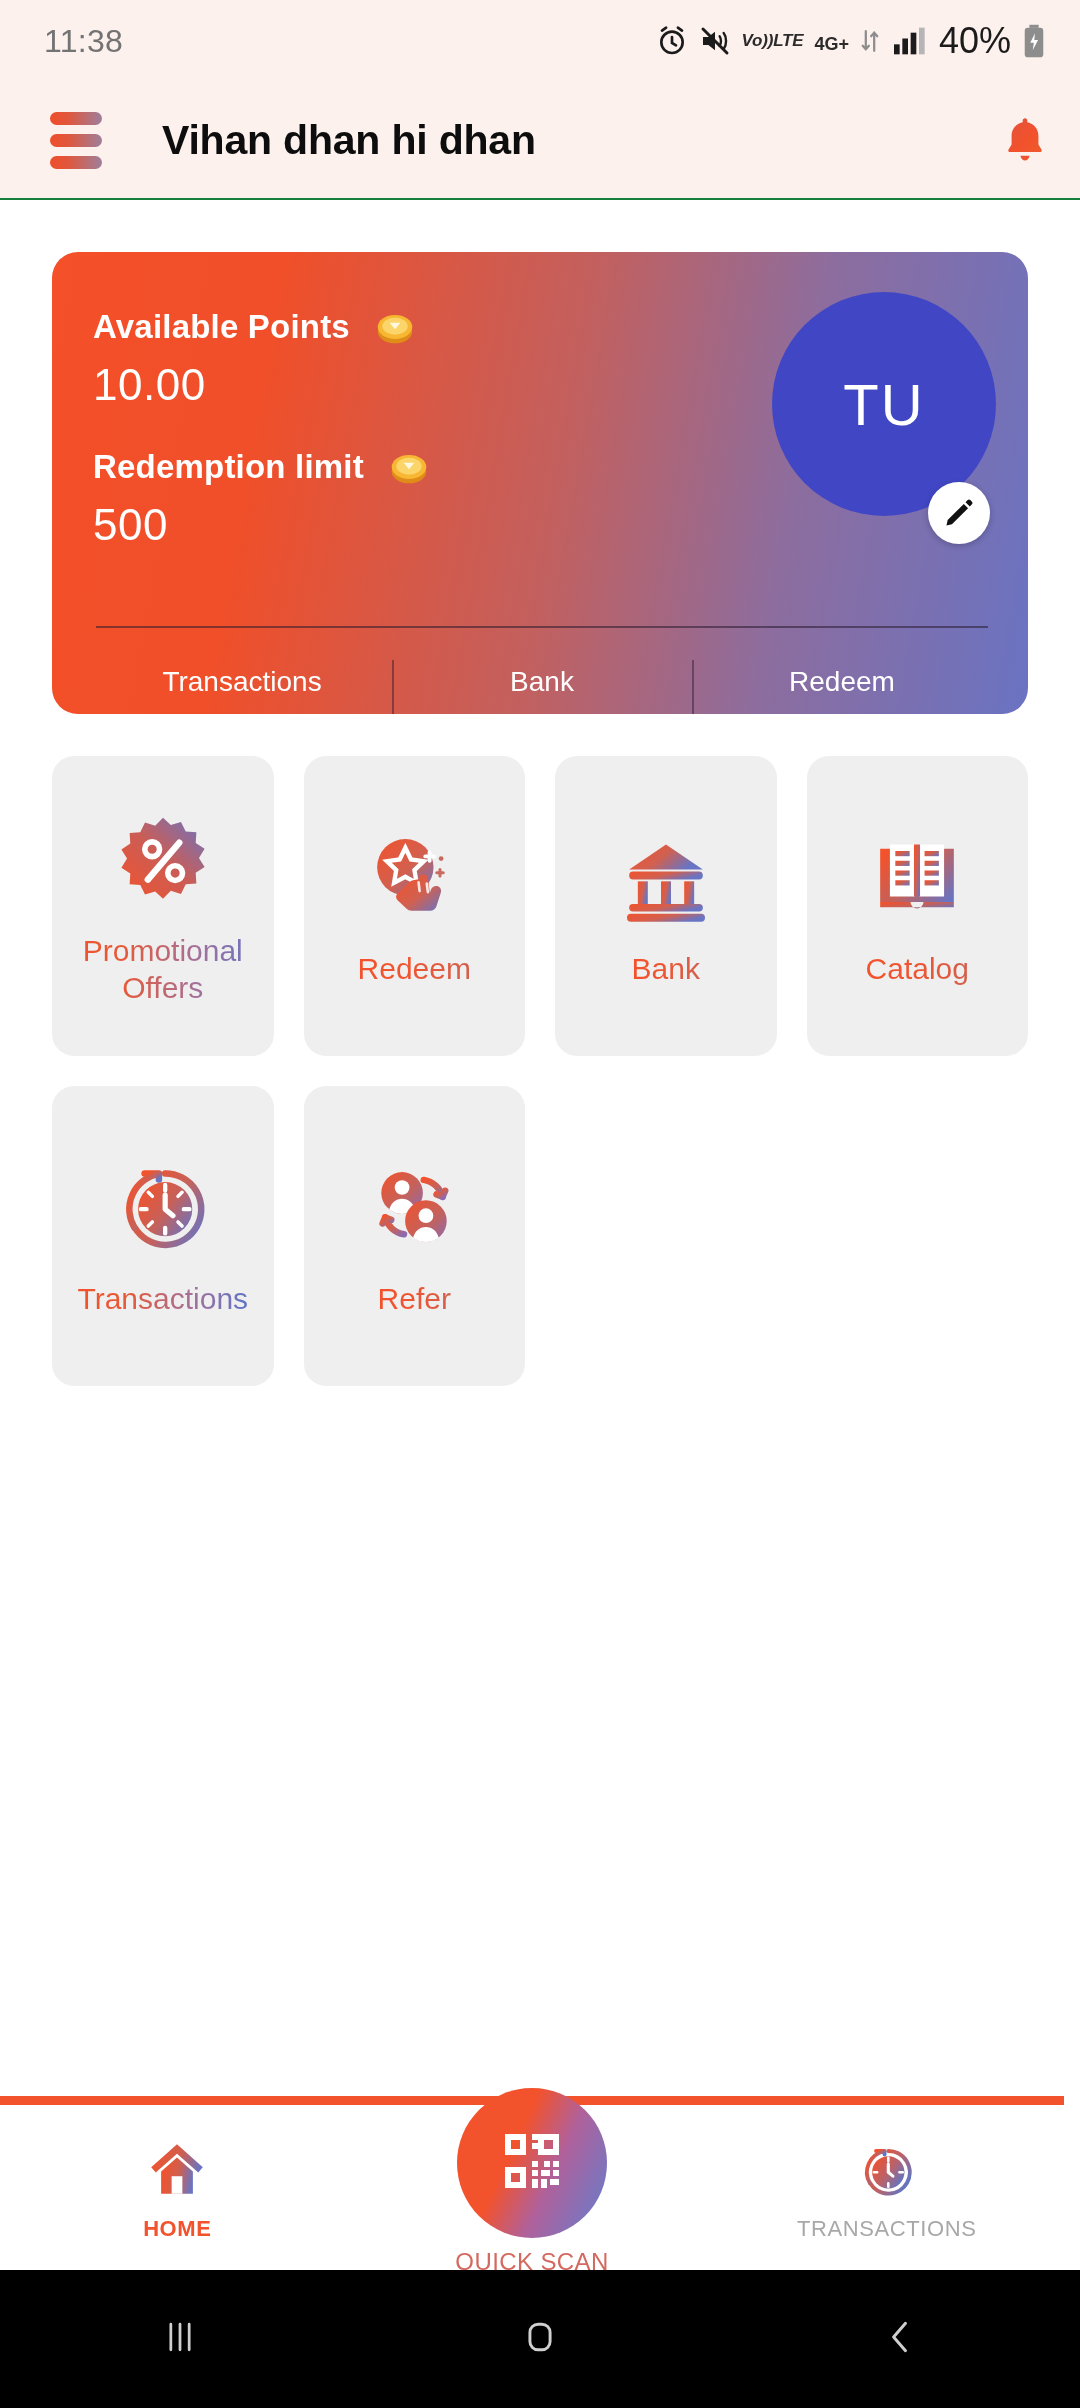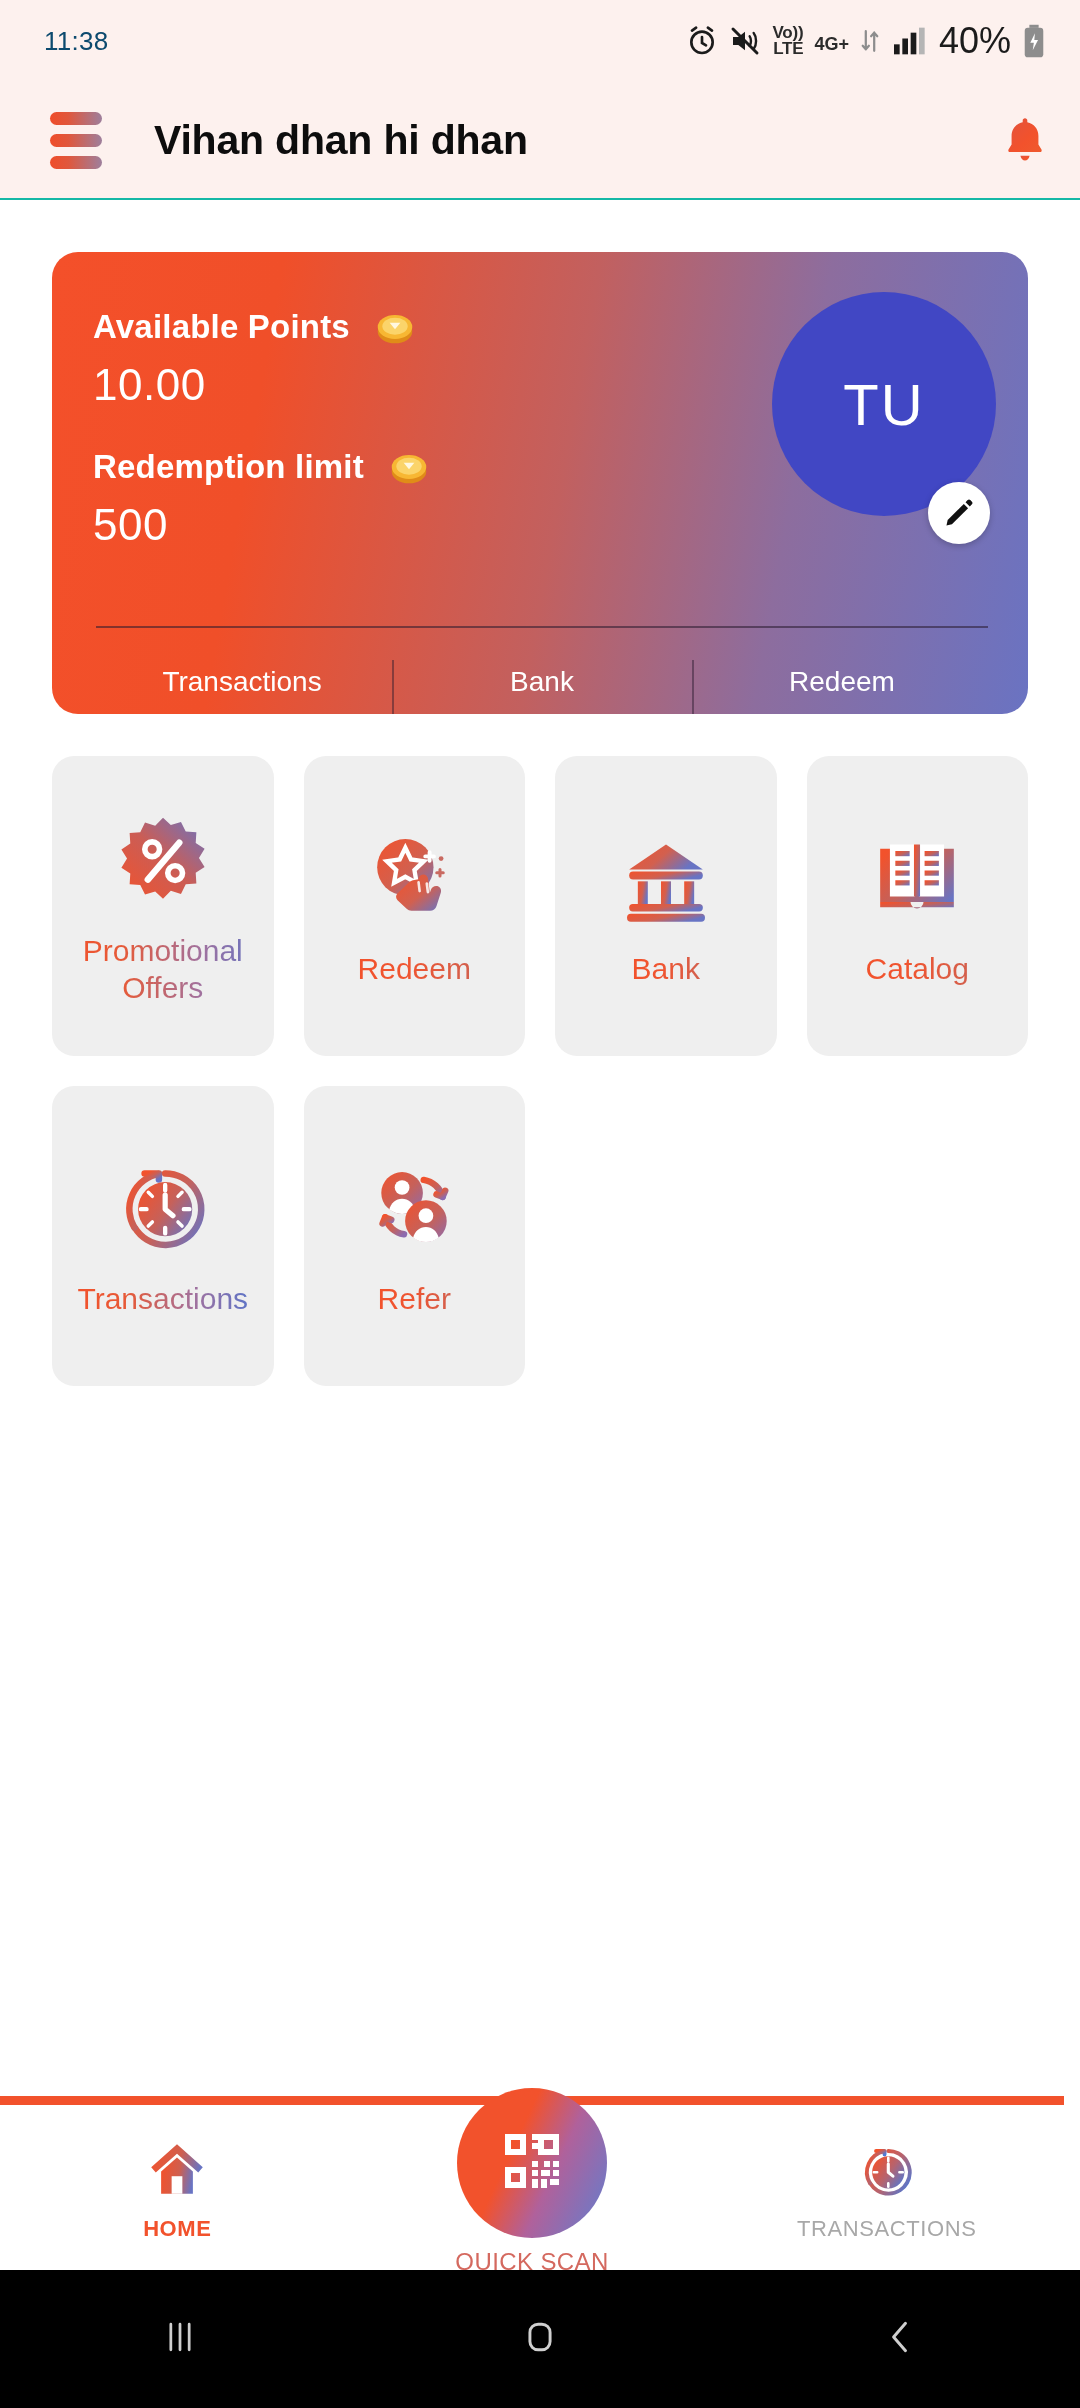--- a/index.html
+++ b/index.html
@@ -10,34 +10,35 @@
     overflow: hidden;
   }
   .screen { position: relative; width: 1080px; height: 2408px; background:#fff; }
 
   
   .statusbar {
     height: 82px; background: #fdf1ee;
     display: flex; align-items: center; justify-content: space-between;
     padding: 0 34px 0 44px;
   }
-  .status-time { font-size: 26px; color: #0c4a6e; letter-spacing: .3px; }
+  .status-time { font-size: 32px; color: #737373; letter-spacing: .3px; }
   .status-right { display: flex; align-items: center; gap: 11px; }
   .status-right svg { display: block; }
   .status-batt { font-size: 36px; color: #1b1b1b; font-weight: 400; margin-left: 2px;}
-  .volte-stack { display:flex; flex-direction:column; line-height:0.95; align-items:flex-end; }
+  .volte-stack { display:flex; flex-direction:row; line-height:0.95; align-items:center;font-style:italic; }
   .volte-stack span { font-size: 17px; font-weight: 700; color:#2b2b2b; letter-spacing:-.2px;}
   .g4-stack { display:flex; align-items:flex-end; gap:10px;}
   .g4-stack .lbl { font-size: 18px; font-weight:700; color:#2b2b2b;}
 
   
   .appbar {
     height: 118px; background:#fdf1ee;
     display:flex; align-items:center; padding: 0 32px 0 50px;
-    border-bottom: 2px solid #14b8a6;
+    border-bottom: 2px solid #15803d;
+    gap: 8px;
   }
   .hamburger { width: 52px; display:flex; flex-direction:column; gap:9px; cursor:pointer;}
   .hamburger i {
     display:block; height:13px; border-radius:7px;
     background: linear-gradient(90deg,#ef4d2a 0%,#e0573c 35%,#9e7f9c 100%);
   }
   .app-title {
     margin-left: 52px; font-size: 41px; font-weight: 700; color:#0d0d0d;
     letter-spacing: -0.2px; flex: 1;
   }

